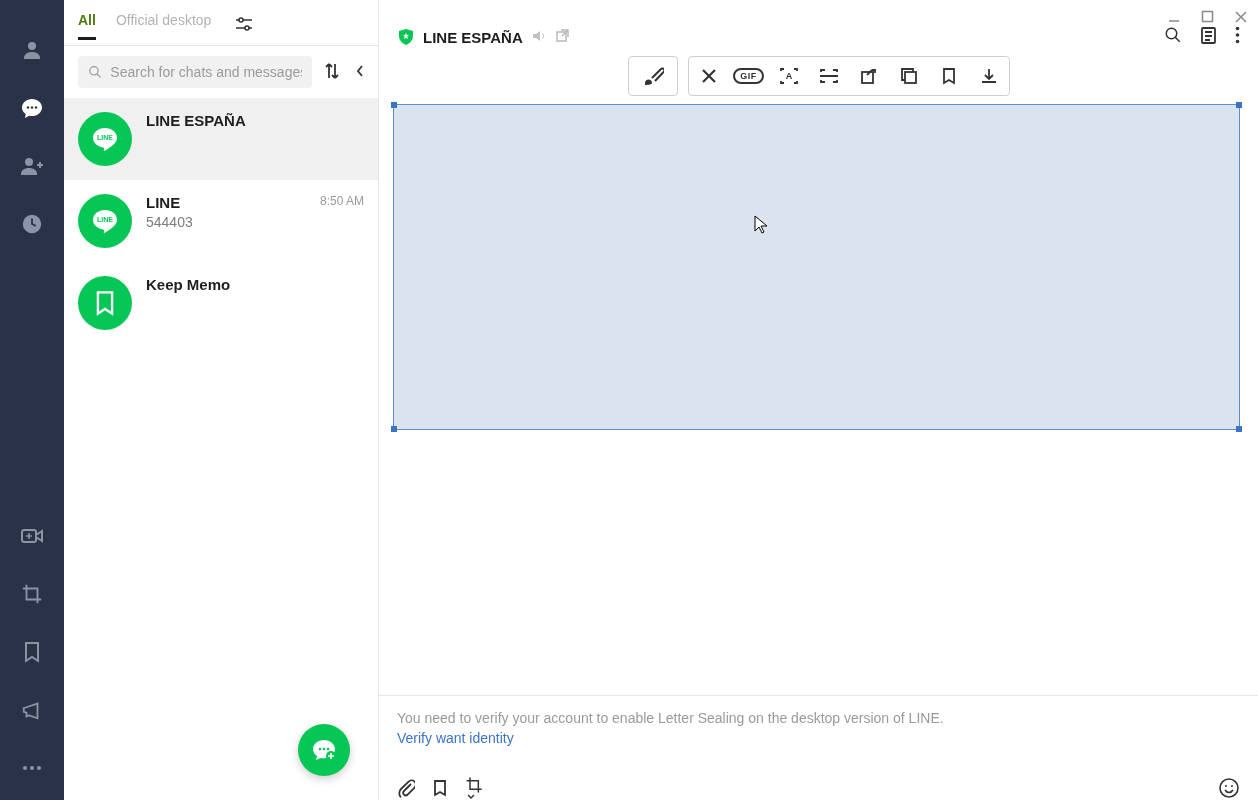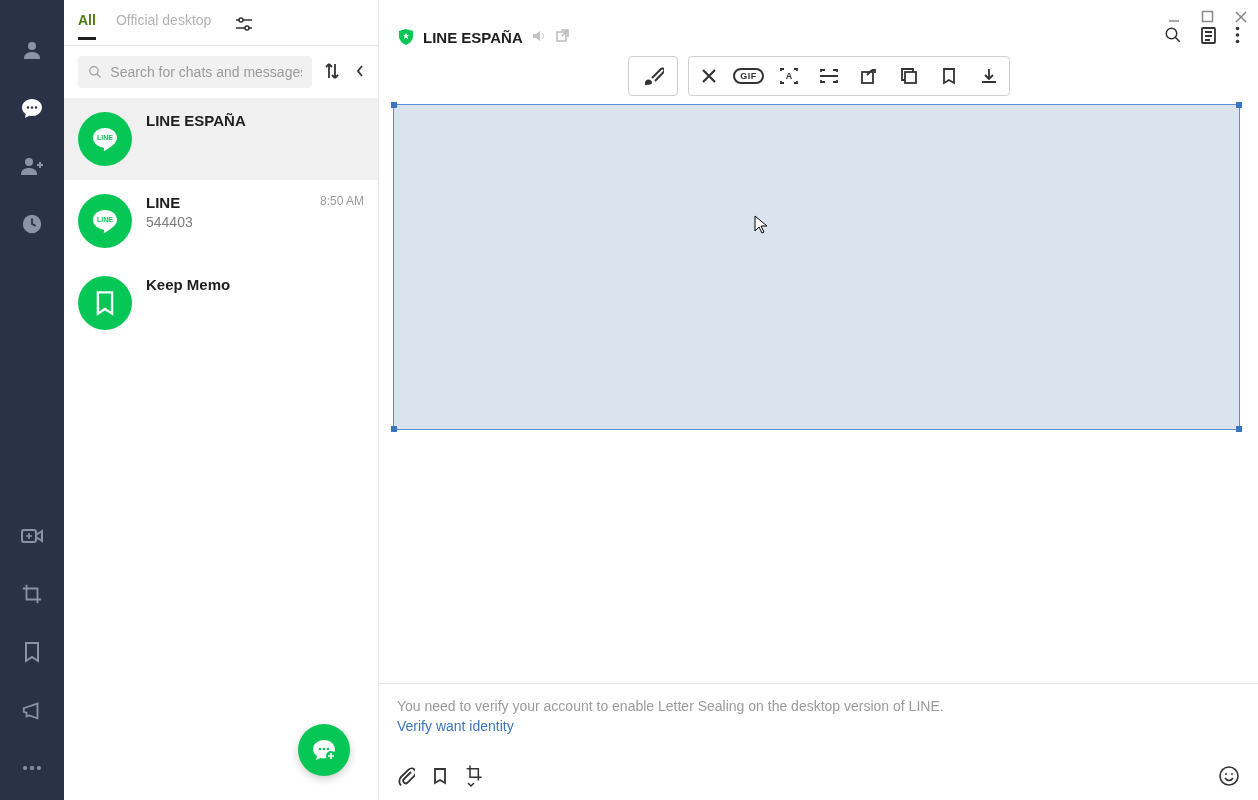--- a/index.html
+++ b/index.html
@@ -50,21 +50,21 @@
 .toolseg { border:1px solid #cfcfcf; border-radius:4px; display:flex; align-items:center; height:40px; background:#fff;}
 .toolseg.left { margin-right:10px; }
 .iconbtn { width:40px; height:38px; display:flex; align-items:center; justify-content:center; cursor:pointer; color:#333; }
 .iconbtn+.iconbtn { }
 .gifpill { border:2px solid #333; border-radius:11px; font-size:9px; font-weight:800; padding:1px 5px; letter-spacing:.5px; }
 .canvaswrap { padding:0 18px 0 14px; }
 .canvas { border:1px solid #5b8fd6; background:#dbe3ef; height:326px; position:relative; }
 .handle { position:absolute; width:6px; height:6px; background:#3a75c4; }
 .h-tl{top:-3px;left:-3px}.h-tr{top:-3px;right:-3px}.h-bl{bottom:-3px;left:-3px}.h-br{bottom:-3px;right:-3px}
 .cursor { position:absolute; left:360px; top:110px; }
-.msgarea { margin-top:auto; border-top:1px solid #e6e6e6; padding:14px 18px 12px 18px; }
+.msgarea { margin-top:auto; border-top:1px solid #e6e6e6; padding:14px 18px 0 18px; }
 .notice { color:#9a9a9a; font-size:14px; }
 .link { color:#3a75c4; cursor:pointer; font-size:14px; margin-top:4px; display:inline-block; }
 .msgtools { display:flex; align-items:center; gap:18px; margin-top:30px; }
 .msgtool { cursor:pointer; color:#3b3b3b; }
 .msgtools .emoji { margin-left:auto; }
 </style>
 </head>
 <body>
 
 <div class="app">

